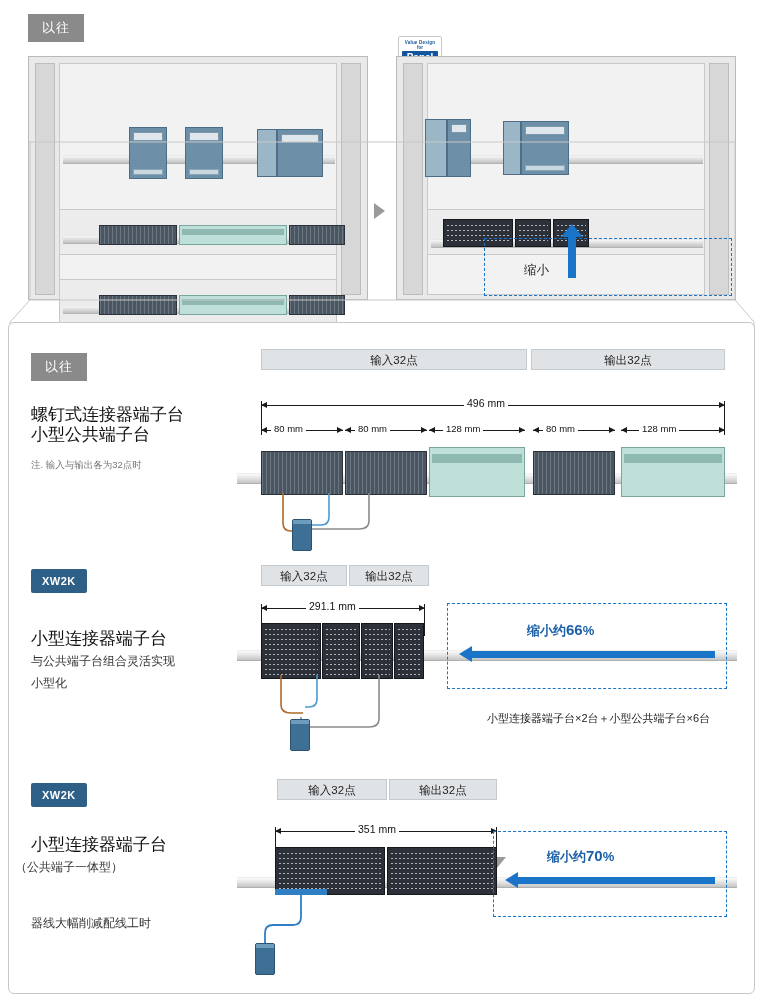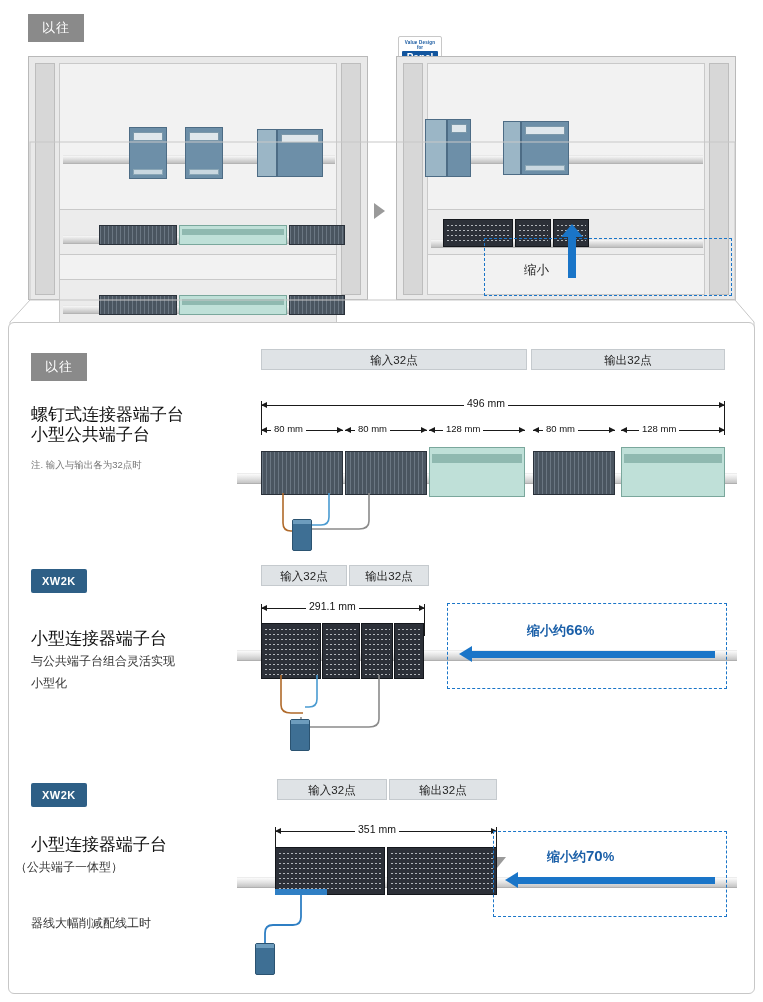--- a/index.html
+++ b/index.html
@@ -325,20 +325,21 @@
   </svg>
   <div class="sensor-box" style="left:281px; top:396px; width:20px; height:32px;">
     <div class="cap"></div>
   </div>
 
   <div class="blue-dash" style="left:438px; top:280px; width:280px; height:86px;"></div>
   <div class="blue-head" style="left:518px; top:298px;">
     <span>缩小约</span><span class="big">66</span><span>%</span>
   </div>
   <div class="blue-arrow" style="left:462px; top:328px; width:244px;"></div>
+  <div class="caption-right" style="left:478px; top:388px;">小型连接器端子台×2台＋小型公共端子台×6台</div>
 
   <div class="xw2k-badge" style="left:22px; top:460px;">XW2K</div>
   <div class="row-title" style="left:22px; top:512px;">小型连接器端子台</div>
   <div class="row-sub" style="left:6px; top:534px;">（公共端子一体型）</div>
   <div class="row-sub" style="left:22px; top:590px;">器线大幅削减配线工时</div>
 
   <div class="cap-box" style="left:268px; top:456px; width:110px;">输入32点</div>
   <div class="cap-box" style="left:380px; top:456px; width:108px;">输出32点</div>
 
   <div class="dim-line" style="left:266px; top:508px; width:222px;"></div>

